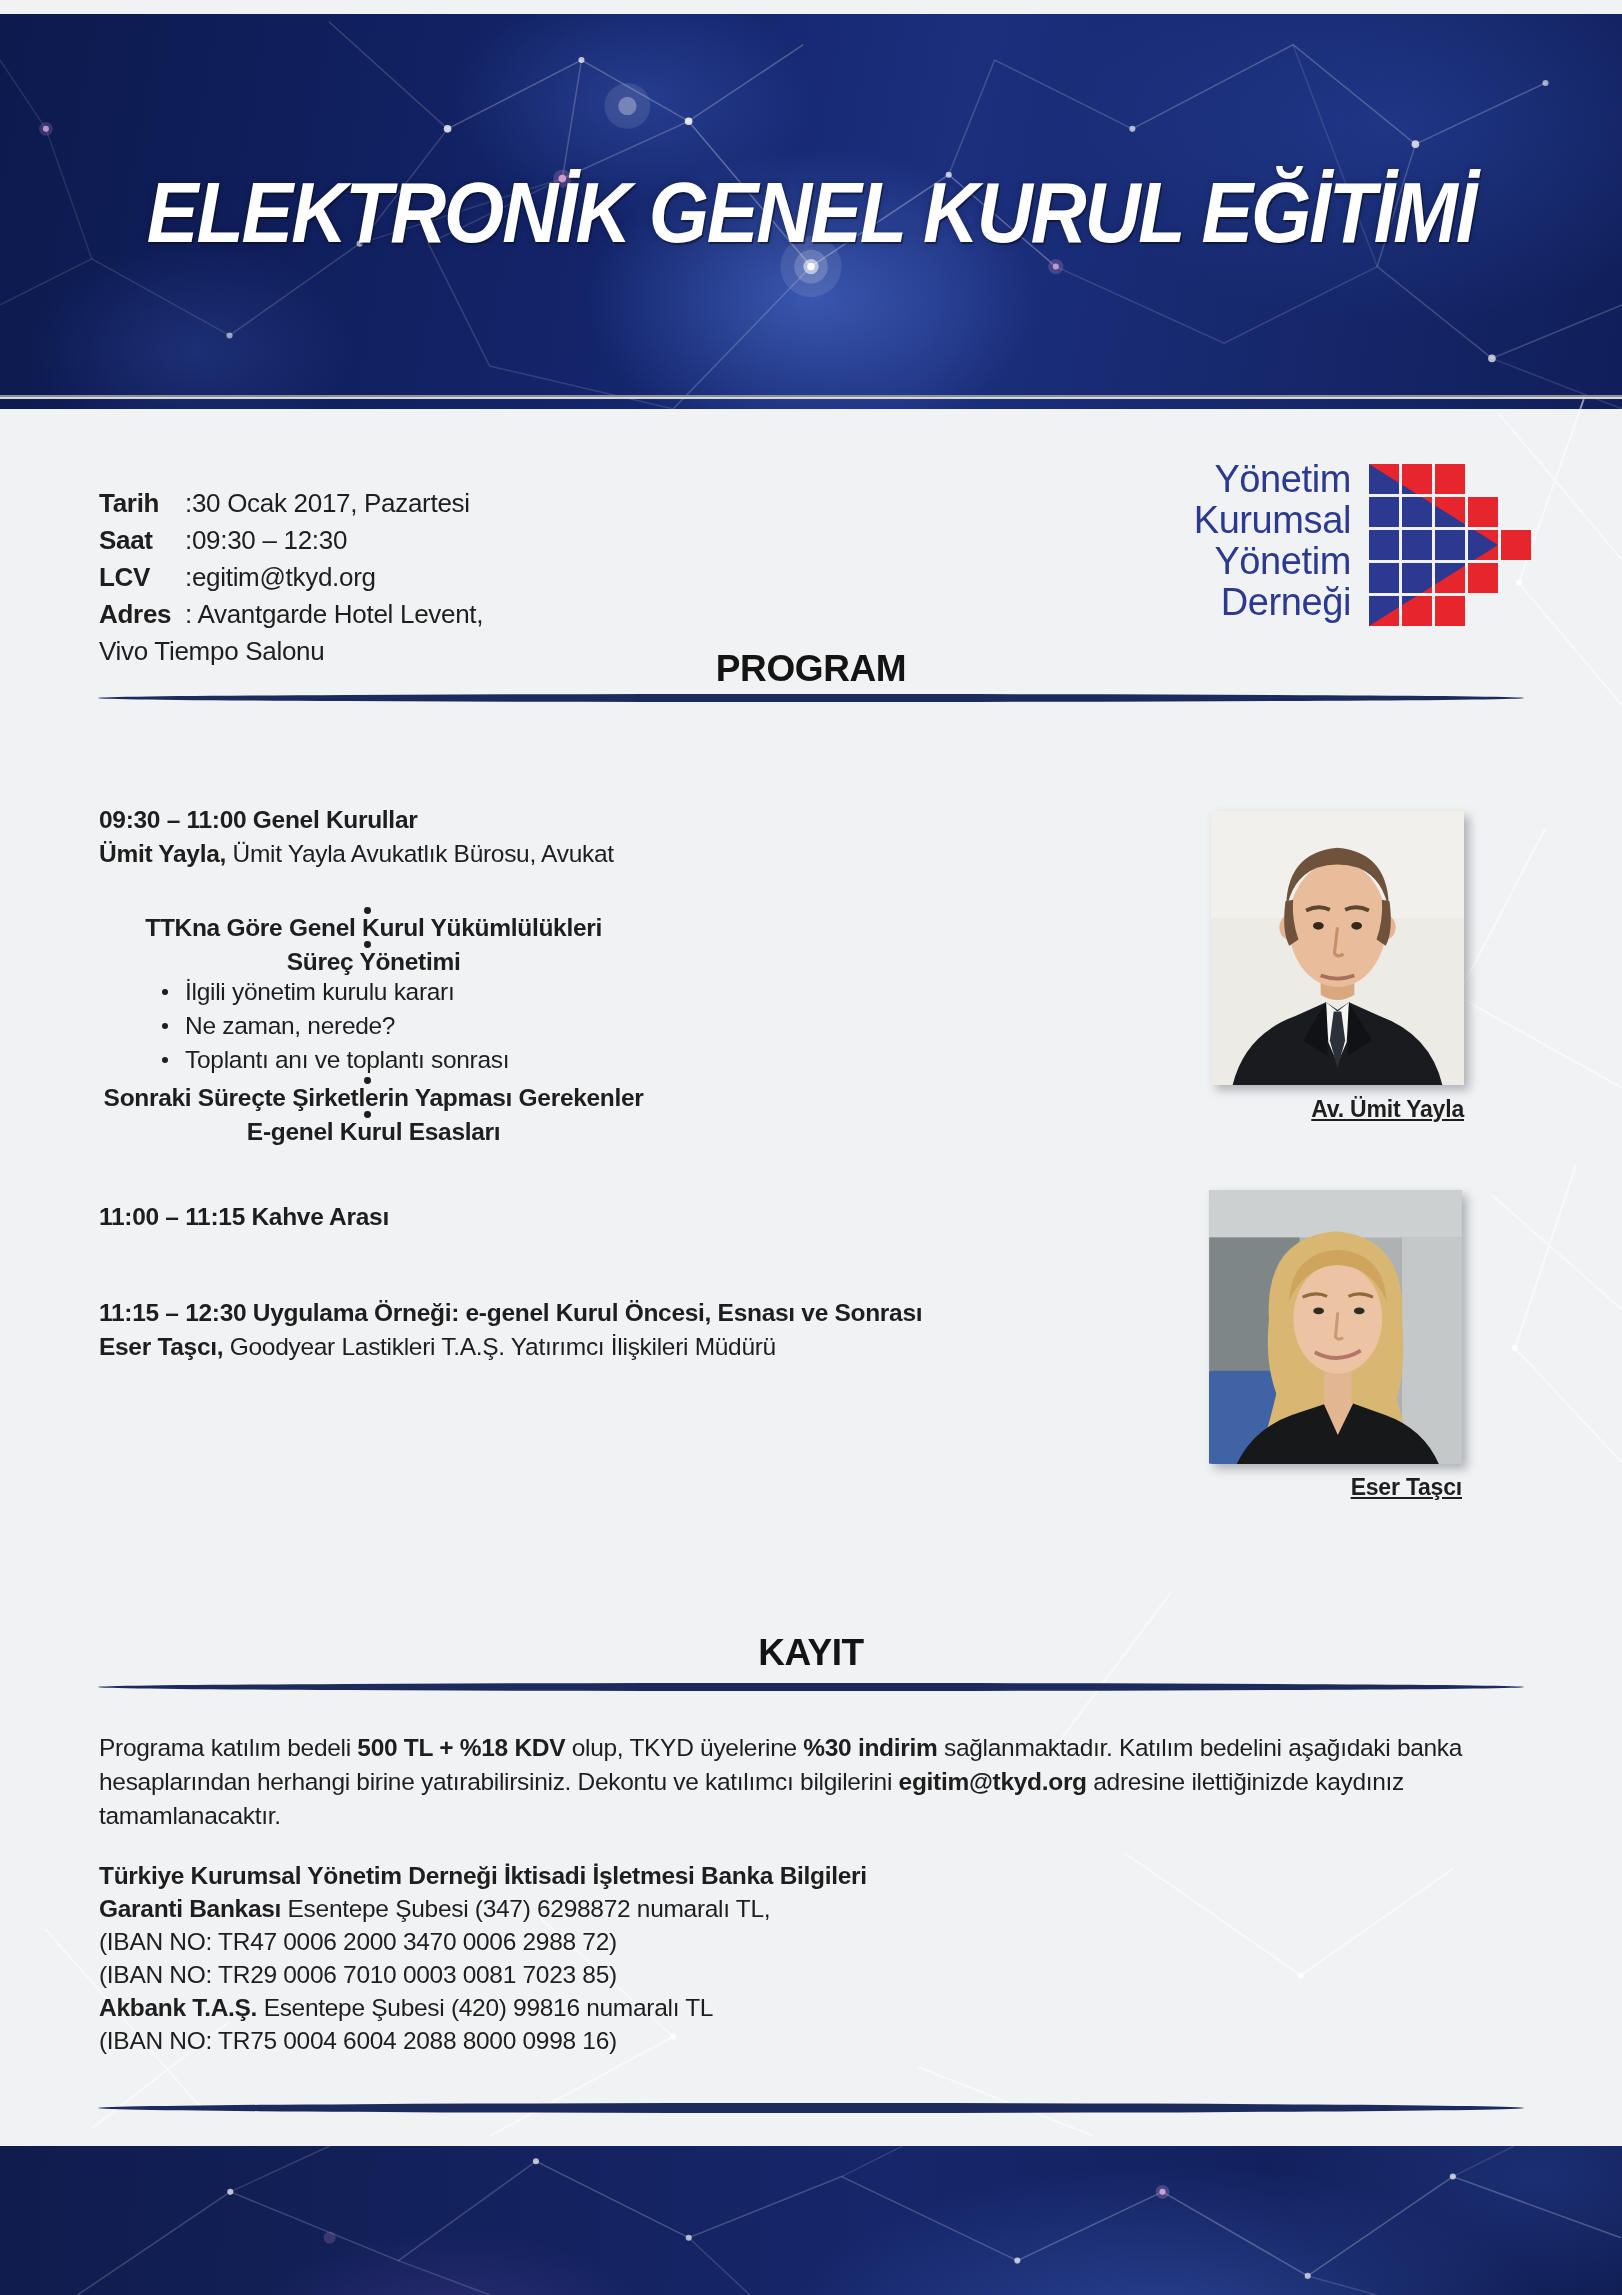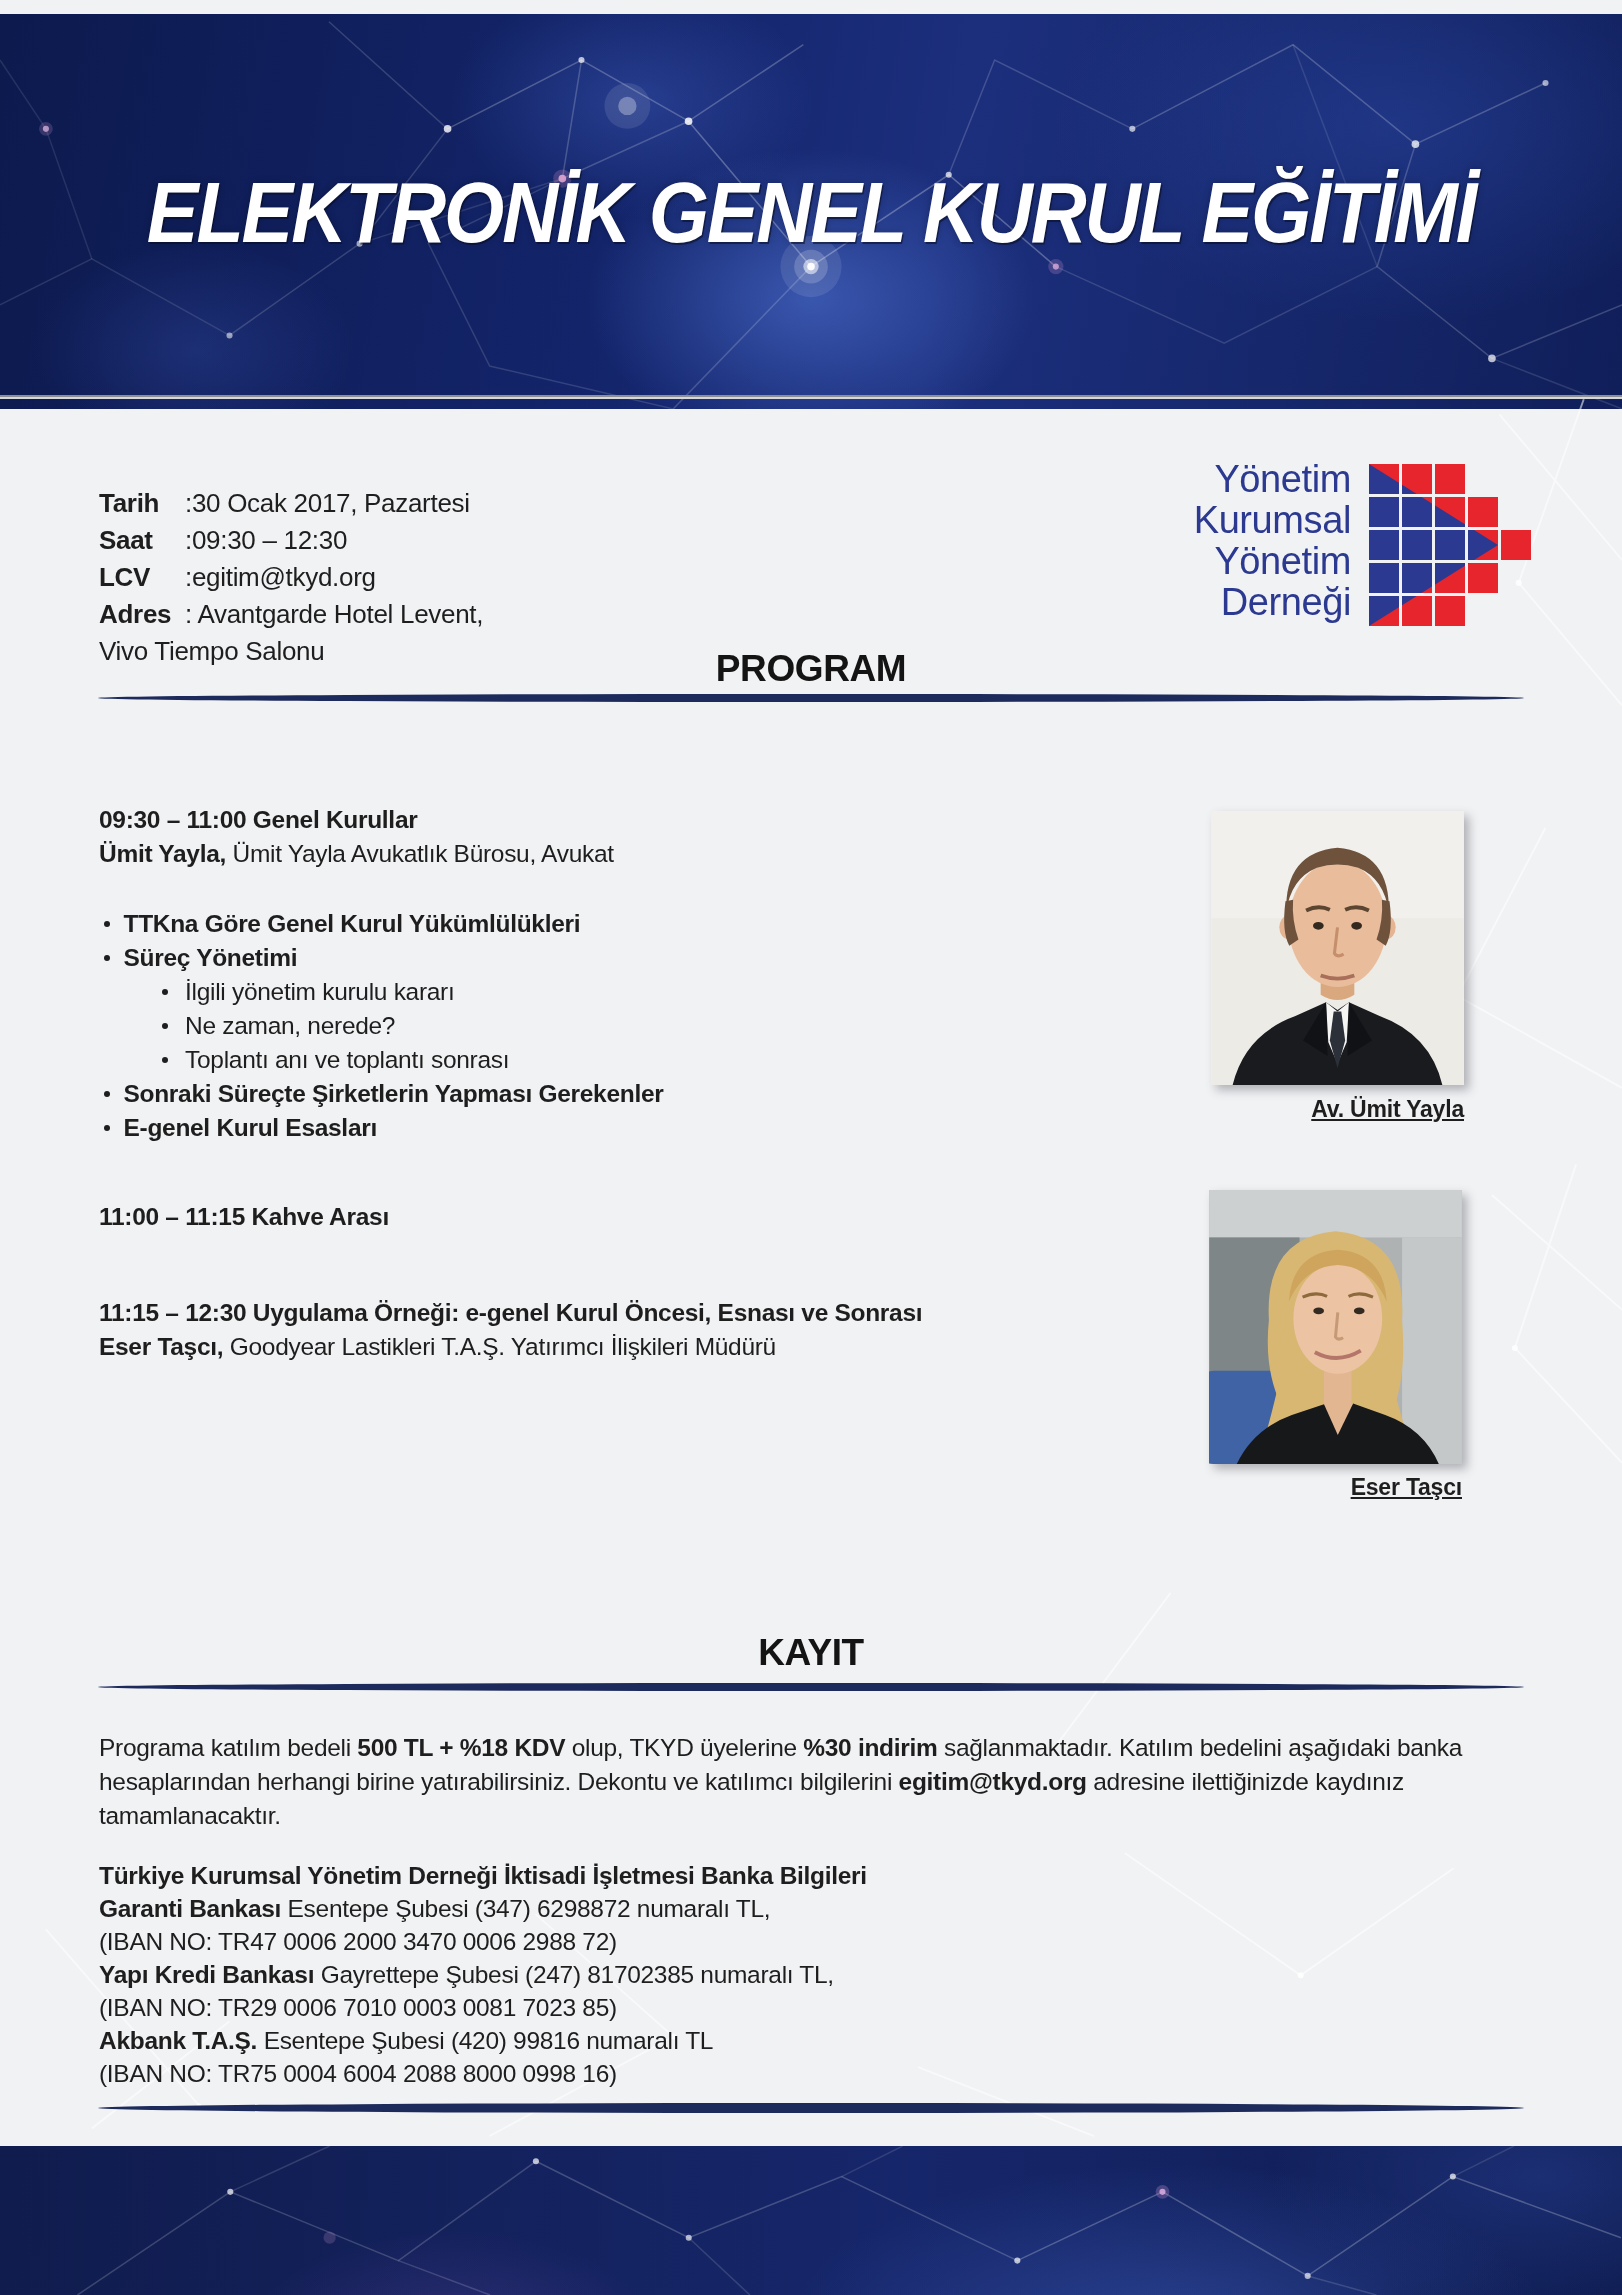--- a/index.html
+++ b/index.html
@@ -39,21 +39,21 @@
   .lens{position:absolute;left:98px;width:1426px;background:#1c2a5c;border-radius:50%;}
 
   
   .blk{position:absolute;left:99px;font-size:24.5px;line-height:34px;letter-spacing:-0.3px;}
   .blk b{letter-spacing:-0.3px;}
   .agenda{position:absolute;left:99px;top:907px;}
   .ag{display:flex;align-items:center;height:34px;padding-left:4.6px;font-size:24.5px;letter-spacing:-0.3px;}
   .ag .dot{width:6.9px;height:6.9px;border-radius:50%;background:#1f1e1e;margin-right:13px;flex:0 0 auto;}
   .ag.sub{padding-left:63px;}
   .ag.sub .dot{width:6.1px;height:6.1px;margin-right:17px;}
-  .ag.b{font-weight:bold;}
+  .ag.b{font-weight:bold;flex-direction:column;}
 
   
   .photo{position:absolute;width:253px;height:274px;box-shadow:4.6px 4.6px 9.2px rgba(70,72,82,.38);overflow:hidden;}
   .caption{position:absolute;width:253px;text-align:right;font-size:23px;font-weight:bold;letter-spacing:-0.2px;text-decoration:underline;}
 
   
   .para{position:absolute;left:99px;top:1731px;width:1426px;font-size:24.5px;line-height:34px;letter-spacing:-0.3px;}
   .banks{position:absolute;left:99px;top:1859px;font-size:24.5px;line-height:33px;letter-spacing:-0.3px;}
 
   
@@ -288,21 +288,20 @@
 
   <h2 class="h2" style="top:1631px;">KAYIT</h2>
   <div class="lens" style="top:1683px;height:8.4px;"></div>
 
   <div class="para"><span>Programa katılım bedeli </span><span style="font-weight: bold;">500 TL + %18 KDV</span><span> olup, TKYD üyelerine </span><span style="font-weight: bold;">%30 indirim</span><span> sağlanmaktadır. Katılım bedelini aşağıdaki banka hesaplarından herhangi birine yatırabilirsiniz. Dekontu ve katılımcı bilgilerini </span><span style="font-weight: bold;">egitim@tkyd.org</span><span> adresine ilettiğinizde kaydınız tamamlanacaktır.</span></div>
 
   <div class="banks">
     <div style="font-weight:bold;">Türkiye Kurumsal Yönetim Derneği İktisadi İşletmesi Banka Bilgileri</div>
     <div><b>Garanti Bankası</b><span> Esentepe Şubesi (347) 6298872 numaralı TL,</span></div>
     <div>(IBAN NO: TR47 0006 2000 3470 0006 2988 72)</div>
-    <div><b>Yapı Kredi Bankası</b><span> Gayrettepe Şubesi (247) 81702385 numaralı TL,</span></div>
     <div>(IBAN NO: TR29 0006 7010 0003 0081 7023 85)</div>
     <div><b>Akbank T.A.Ş.</b><span> Esentepe Şubesi (420) 99816 numaralı TL</span></div>
     <div>(IBAN NO: TR75 0004 6004 2088 8000 0998 16)</div>
   </div>
 
   <div class="lens" style="top:2103px;height:10px;"></div>
 
   <div class="footer">
     <svg width="1622" height="149" viewBox="0 0 195 195" preserveAspectRatio="none"></svg>
     <svg width="1622" height="149" viewBox="0 0 2120 195">

